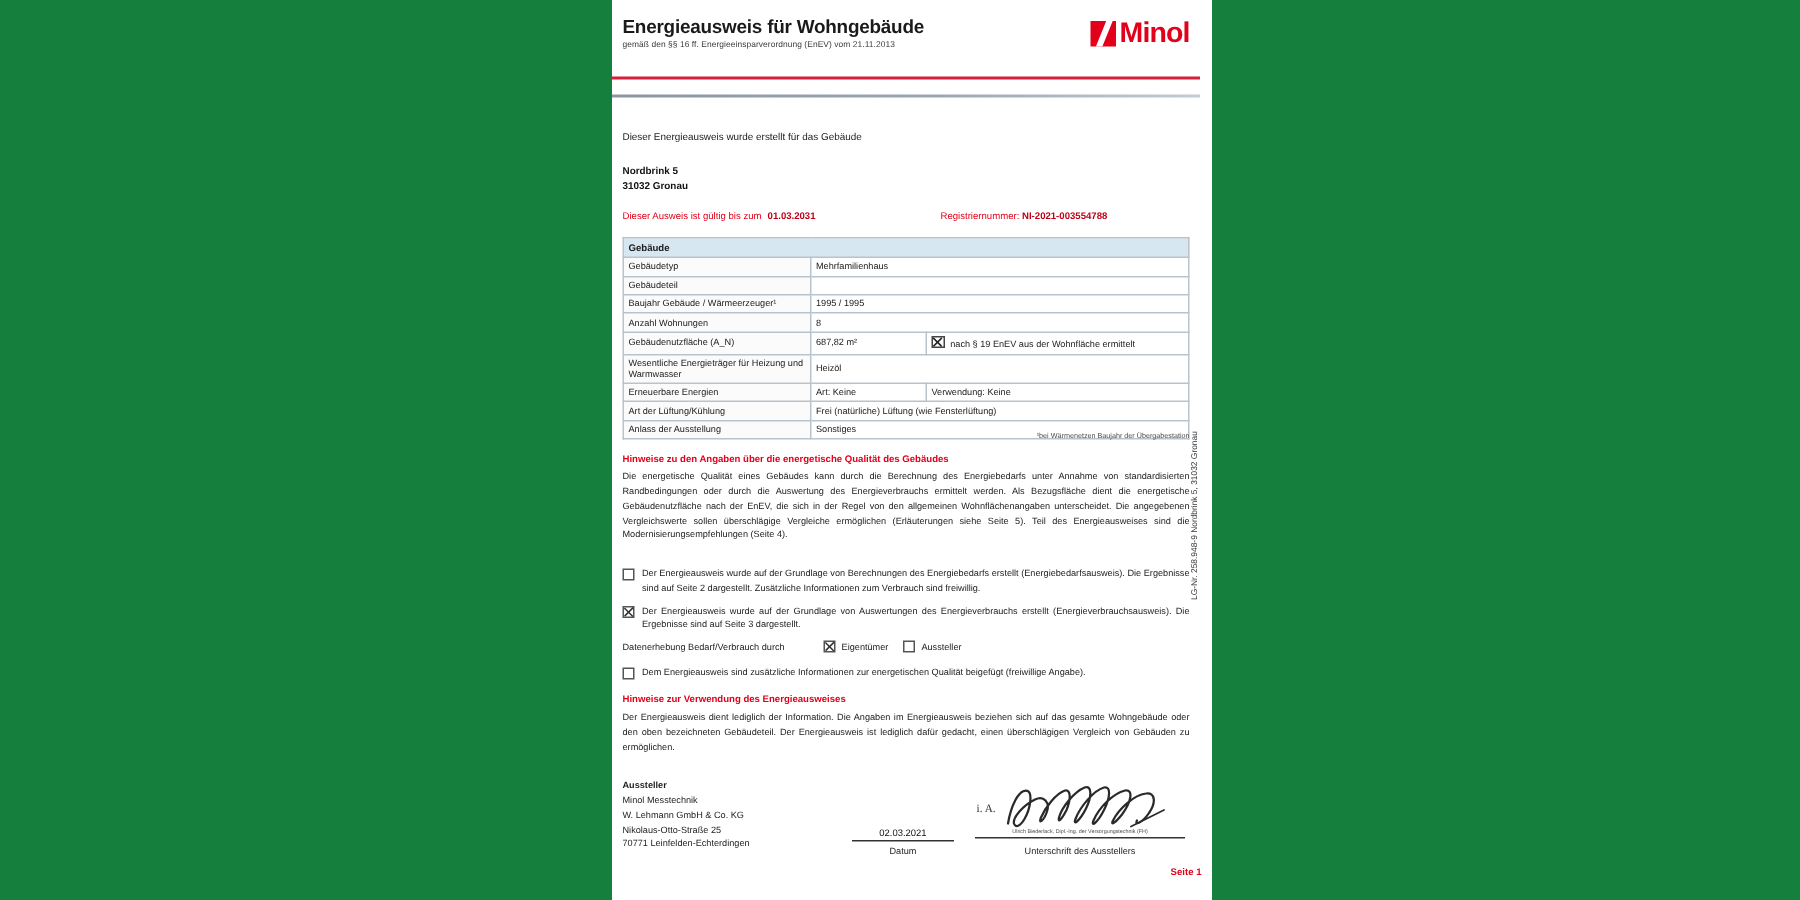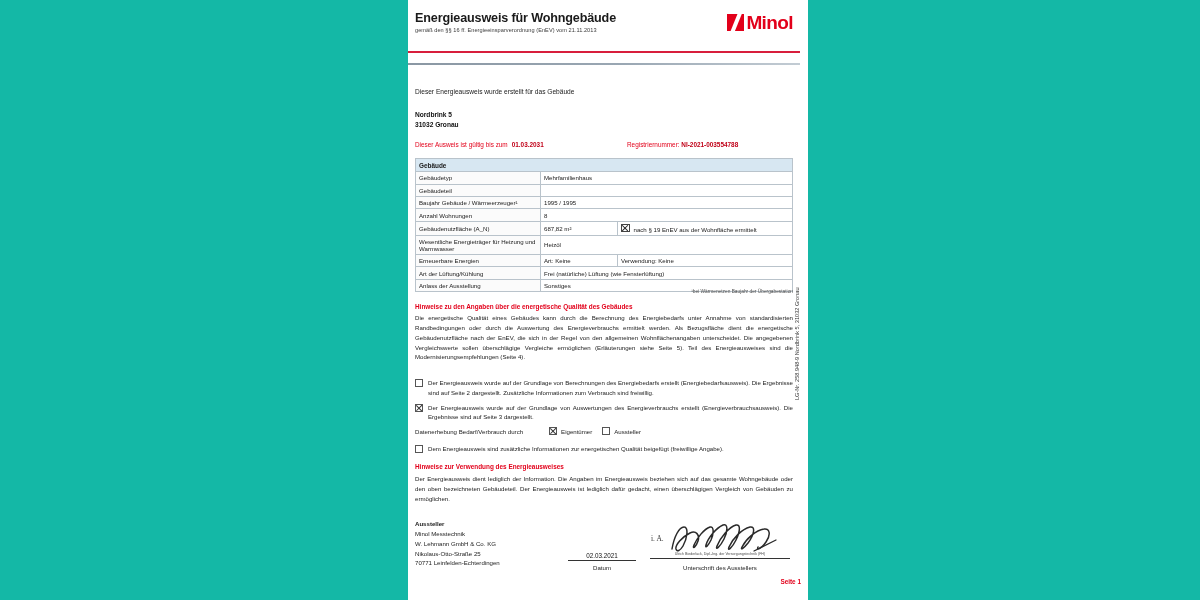--- a/index.html
+++ b/index.html
@@ -5,21 +5,21 @@
   html, body {
     margin: 0; padding: 0;
     width: 1200px; height: 600px;
     background: #ffffff;
     font-family: "Liberation Sans", sans-serif;
     overflow: hidden;
   }
   #page {
     position: relative;
     width: 1200px; height: 600px;
-    background: #14b8a6;
+    background: #15803d;
   }
   
   #sheet {
     position: absolute;
     left: 408px; top: 0px;
     width: 400px; height: 600px;
     background: #ffffff;
     color: #111111;
   }
 

